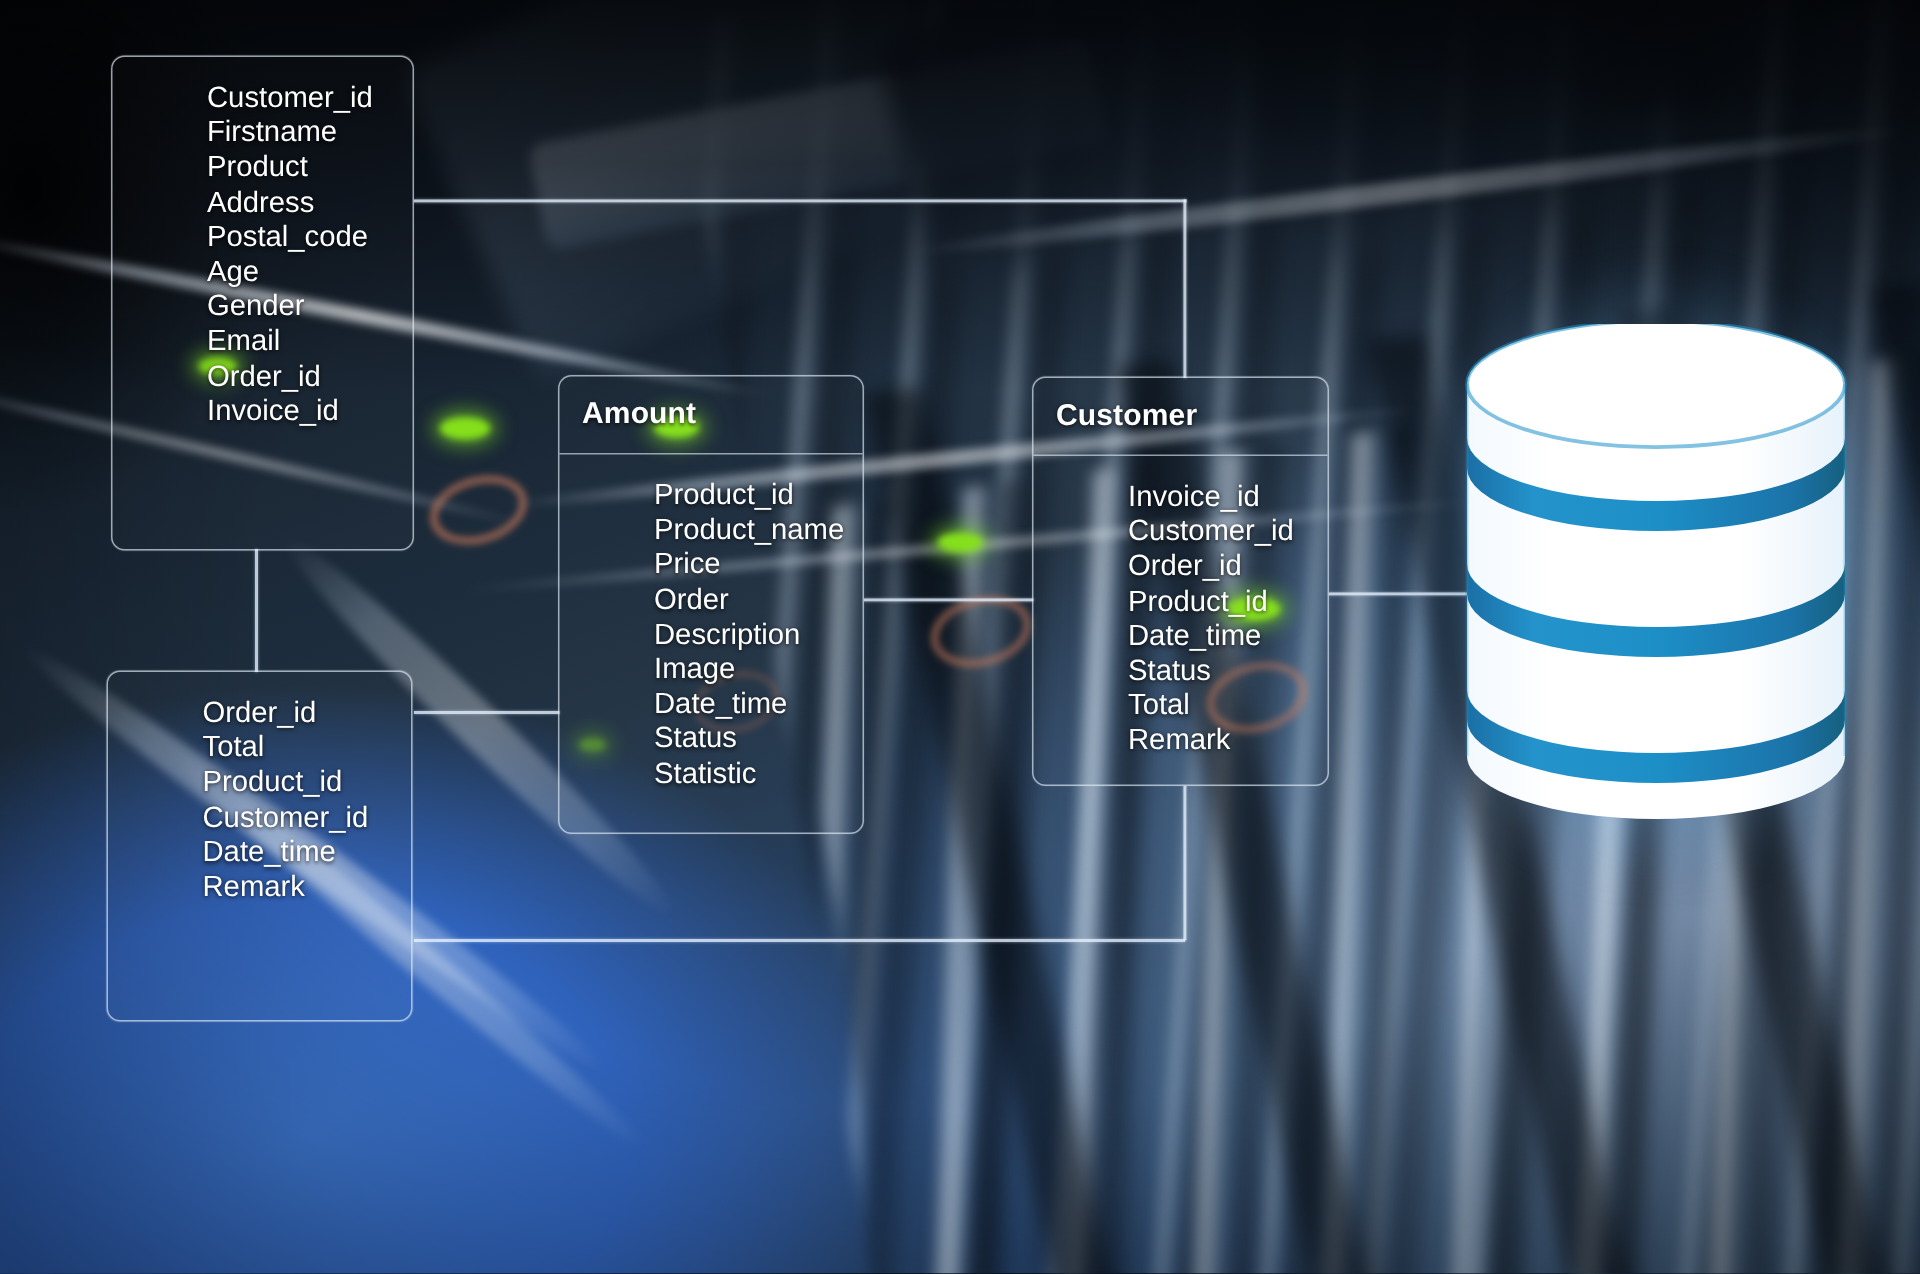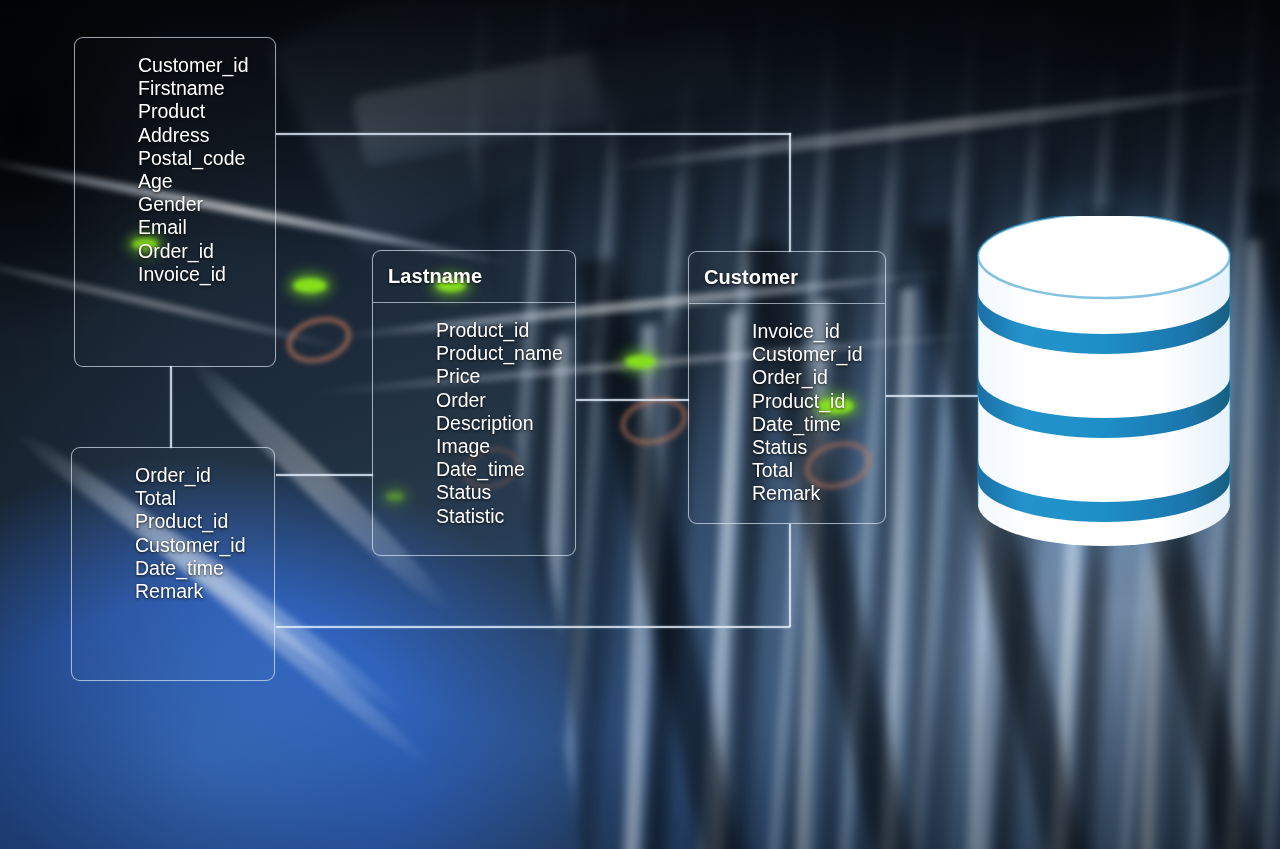--- a/index.html
+++ b/index.html
@@ -216,21 +216,21 @@
         <div class="field">Total</div>
         <div class="field">Product_id</div>
         <div class="field">Customer_id</div>
         <div class="field">Date_time</div>
         <div class="field">Remark</div>
       </div>
     </div>
 
     <div class="entity" id="ent-product">
       <div class="ehead">
-        <span class="ename">Lastname</span>
+        <span class="ename">Amount</span>
       </div>
       <div class="ebody">
         <div class="field">Product_id</div>
         <div class="field">Product_name</div>
         <div class="field">Price</div>
         <div class="field">Order</div>
         <div class="field">Description</div>
         <div class="field">Image</div>
         <div class="field">Date_time</div>
         <div class="field">Status</div>

